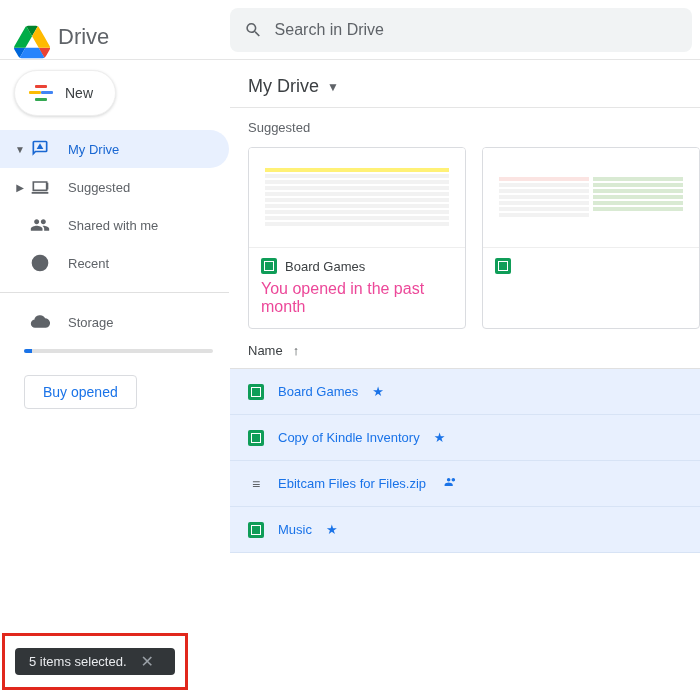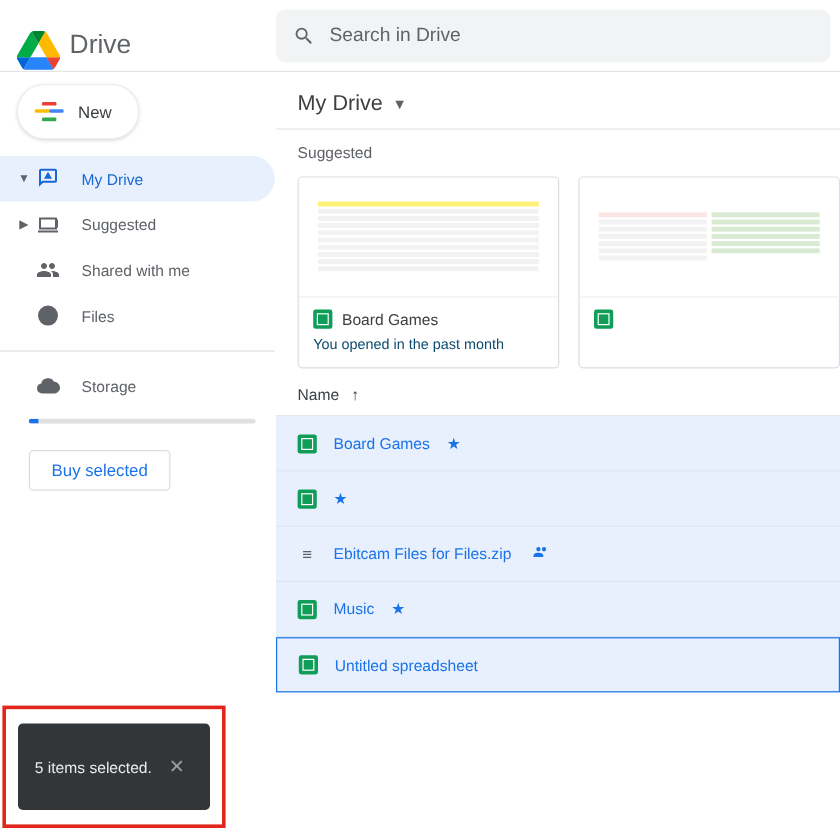--- a/index.html
+++ b/index.html
@@ -43,34 +43,34 @@
   .suggested { padding: 12px 0 0 18px; }
   .sugg-title { font-size: 13px; color: #5f6368; margin-bottom: 12px; }
   .cards { display: flex; gap: 16px; }
   .card { width: 220px; border: 1px solid #dadce0; border-radius: 4px; overflow: hidden; background: #fff; cursor: pointer; }
   .thumb { height: 100px; background: #fff; border-bottom: 1px solid #eee; display:flex; align-items:center; justify-content:center; }
   .thumb-lines { width: 85%; }
   .thumb-lines .row { height: 4px; background: #f2f2f2; margin-bottom: 2px; }
   .thumb-lines .hl { background: #fff176; }
   .card-meta { padding: 10px 12px 12px; }
   .card-title { display: flex; align-items: center; gap: 8px; font-size: 13px; font-weight: 500; color: #3c4043; }
-  .card-sub { font-size: 12px; color: #0c4a6e; margin-top: 6px; }
+  .card-sub { font-size: 16px; color: #ec4899; margin-top: 6px; }
   .sheets-ico { width: 16px; height: 16px; background: #0f9d58; border-radius: 2px; display:inline-flex; align-items:center; justify-content:center; flex:none; }
   .sheets-ico::before { content:""; width:8px; height:8px; border:1px solid #fff; }
   .zip-ico { width:16px; height:16px; color:#5f6368; display:inline-flex; align-items:center; justify-content:center; flex:none; font-size:14px; }
   .share-ico { color:#1a73e8; font-size:12px; margin-left:4px; }
   
   .list-head { display: flex; align-items: center; gap: 10px; padding: 14px 18px 10px; font-size: 13px; font-weight: 500; color: #3c4043; border-bottom: 1px solid #e0e0e0; }
   .file-list { }
   .file-row { display: flex; align-items: center; gap: 14px; height: 46px; padding: 0 18px; font-size: 13px; color: #1a73e8; font-weight: 500; background: #e8f0fe; border-bottom: 1px solid #d7e3f5; cursor: pointer; }
   .file-row.last-active { border: 1px solid #1a73e8; }
   .star-ico { color: #1a73e8; font-size: 13px; }
   
   .toast-wrap { position: absolute; left: 2px; bottom: 6px; border: 3px solid #e1271c; padding: 12px 10px; }
-  .toast { background: #323639; color: #e8eaed; font-size: 13px; border-radius: 4px; padding: 26px 14px; display: flex; align-items: center; gap: 14px; min-width: 160px; }
+  .toast { background: #323639; color: #e8eaed; font-size: 13px; border-radius: 4px; padding: 4px 14px; display: flex; align-items: center; gap: 14px; min-width: 160px; }
   .toast .x { color: #9aa0a6; font-size: 16px; cursor: pointer; }
   .icon-svg { fill: currentColor; }
 </style>
 </head>
 <body>
 
 <div class="app">
 
   <div class="header">
     <div class="brand">
@@ -135,37 +135,37 @@
           <span>Shared with me</span>
         </div>
         <div class="nav-item">
           <span class="chev-place"></span>
           <span class="nav-ico">
               <svg class="icon-svg" viewBox="0 0 24 24" fill="none" stroke="#5f6368" stroke-width="2">
                 <circle cx="12" cy="12" r="9"></circle>
                 <path d="M12 7v5l3 3"></path>
               </svg>
             </span>
-          <span>Files</span>
+          <span>Recent</span>
         </div>
         <hr class="divider">
         <div class="nav-item">
           <span class="chev-place"></span>
           <span class="nav-ico">
               <svg class="icon-svg" viewBox="0 0 24 24" fill="none" stroke="#5f6368" stroke-width="2">
                 <path d="M19 18H6a4 4 0 010-8 6 6 0 0111.5-1.5A4 4 0 0119 18z"></path>
               </svg>
             </span>
           <span>Storage</span>
         </div>
         <div class="storage">
           <div class="storage-bar">
               <div class="storage-fill"></div>
             </div>
-          <button class="buy-btn">Buy selected</button>
+          <button class="buy-btn">Buy opened</button>
         </div>
       </nav>
 
       <div class="toast-wrap">
         <div class="toast">
           <span>5 items selected.</span>
           <span class="x">✕</span>
         </div>
       </div>
     </aside>
@@ -239,34 +239,31 @@
         <span>↑</span>
       </div>
       <div class="file-list">
         <div class="file-row">
           <span class="sheets-ico"></span>
           <span>Board Games</span>
           <span class="star-ico">★</span>
         </div>
         <div class="file-row">
           <span class="sheets-ico"></span>
+          <span>Copy of Kindle Inventory</span>
           <span class="star-ico">★</span>
         </div>
         <div class="file-row">
           <span class="zip-ico">≡</span>
           <span>Ebitcam Files for Files.zip</span>
           <span class="share-ico"><svg width="14" height="14" viewBox="0 0 24 24" fill="#1a73e8">
                 <path d="M16 11c1.66 0 3-1.34 3-3s-1.34-3-3-3-3 1.34-3 3 1.34 3 3 3zm-8 0c1.66 0 3-1.34 3-3S9.66 5 8 5 5 6.34 5 8s1.34 3 3 3zm0 2c-2.33 0-7 1.17-7 3.5V19h14v-2.5C15 14.17 10.33 13 8 13z"></path>
               </svg></span>
         </div>
         <div class="file-row">
           <span class="sheets-ico"></span>
           <span>Music</span>
           <span class="star-ico">★</span>
         </div>
-        <div class="file-row last-active">
-          <span class="sheets-ico"></span>
-          <span>Untitled spreadsheet</span>
-        </div>
       </div>
     </section>
   </div>
 </div>
 
 </body></html>

